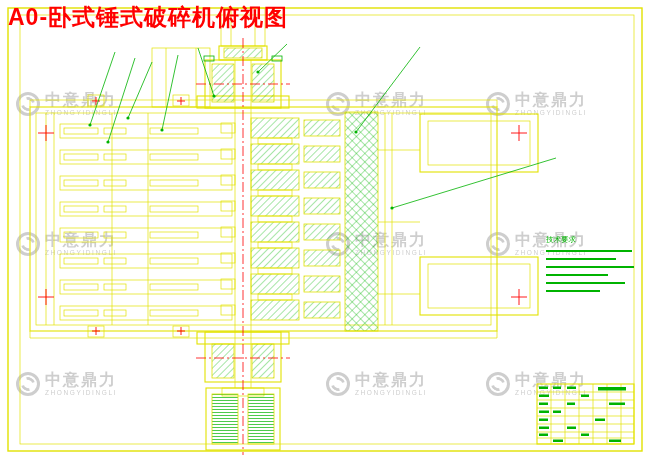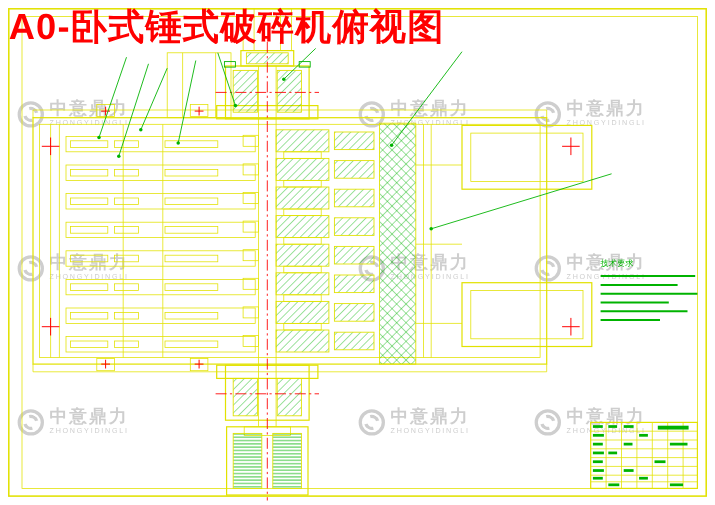--- a/index.html
+++ b/index.html
@@ -19,21 +19,21 @@
   .wm-logo{width:24px;height:24px;border:3px solid currentColor;border-radius:50%;
       position:relative;flex:0 0 auto;box-sizing:border-box;}
   .wm-logo::after{content:"";position:absolute;inset:2px;border-radius:50%;
       border:3px solid;border-color:currentColor transparent currentColor transparent;
       transform:rotate(30deg);}
   .wm-text{display:flex;flex-direction:column;line-height:1;}
   .wm-cn{font-size:16px;font-weight:bold;letter-spacing:2px;white-space:nowrap;}
   .wm-en{font-size:6.5px;letter-spacing:1.6px;margin-top:2px;white-space:nowrap;}
   
   .title{position:absolute;left:8px;top:2px;z-index:3;
-      font-size:33px;font-weight:bold;color:var(--center-red);
+      font-size:23px;font-weight:bold;color:var(--center-red);
       white-space:nowrap;letter-spacing:1px;}
   
   svg.draw{position:absolute;left:0;top:0;z-index:2;}
   .ly{stroke:var(--line-yellow);fill:none;stroke-width:1.1;}
   .lyt{stroke-width:.7;}
   .lys{stroke:var(--line-yellow);stroke-width:.8;}
   .lg{stroke:var(--hatch-green);fill:none;stroke-width:.8;}
   .lgw{stroke-width:1.8;}
   .lr{stroke:var(--center-red);fill:none;stroke-width:.9;}
   .dash{stroke-dasharray:10 3 2 3;stroke-width:.8;}

